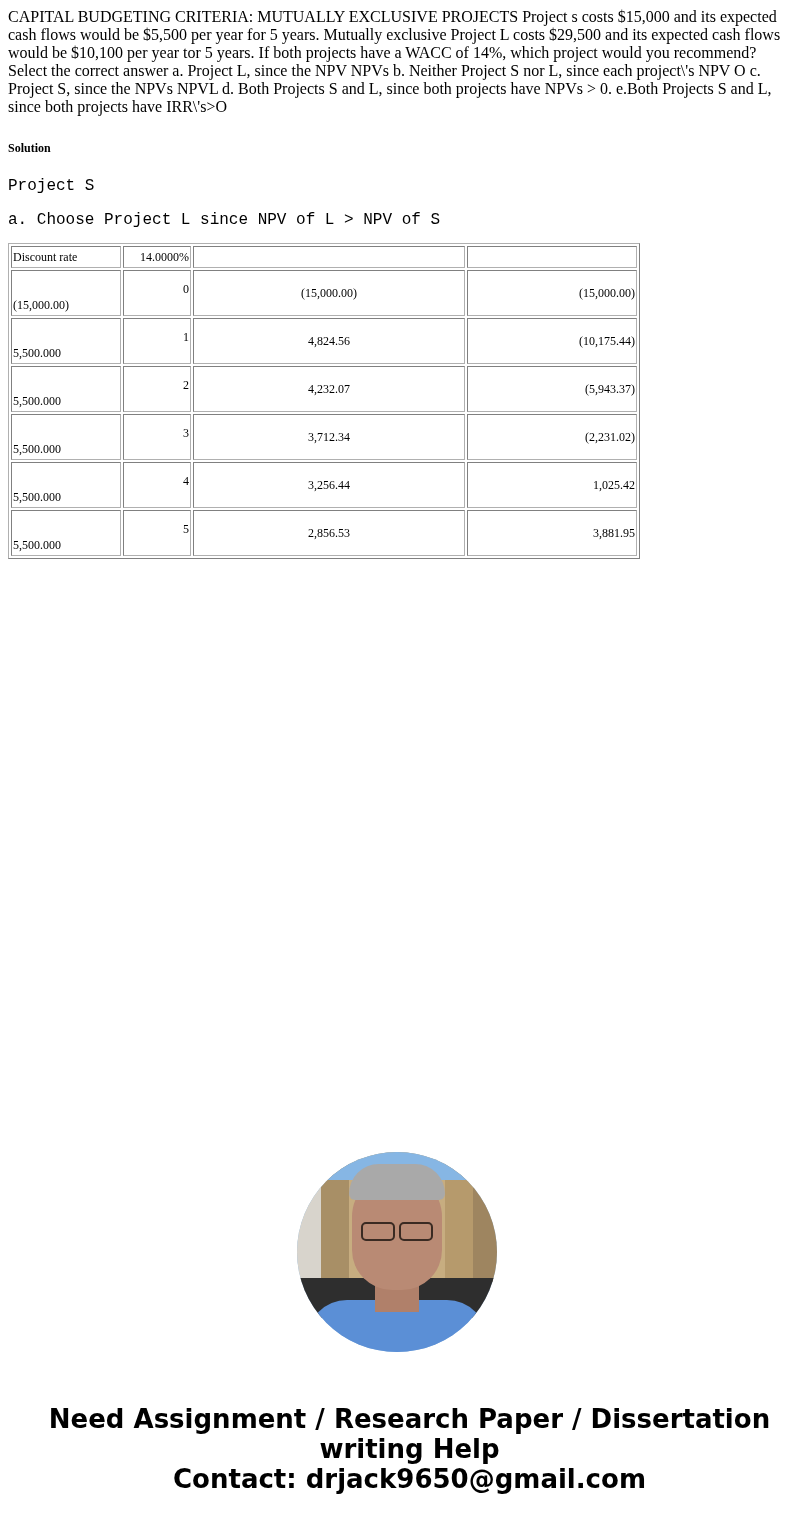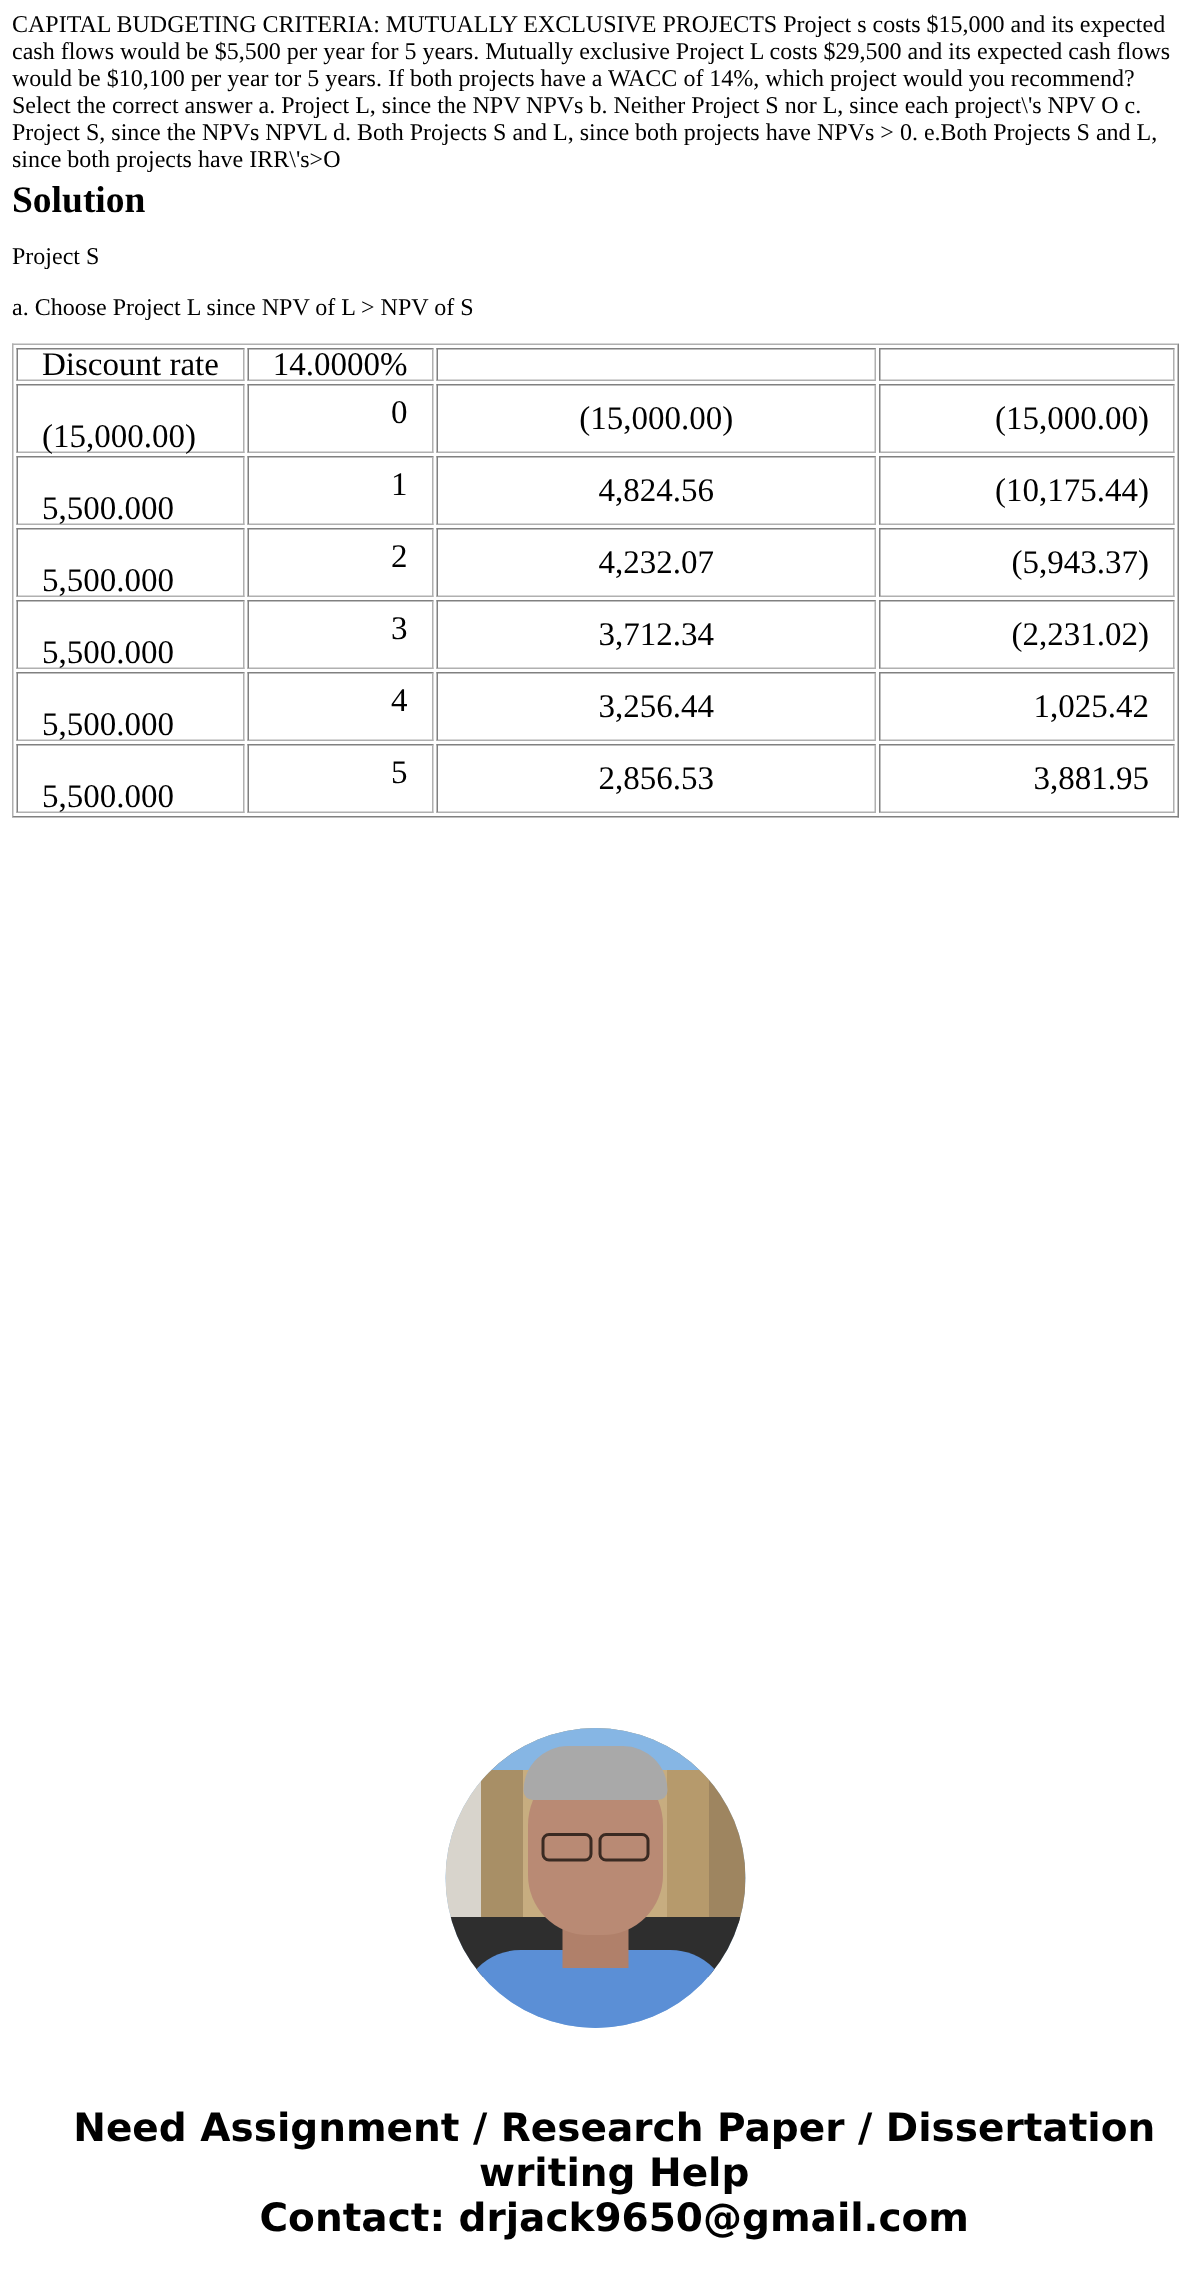--- a/index.html
+++ b/index.html
@@ -17,43 +17,44 @@
       line-height: 18px;
     }
     .content {
       padding: 8px 8px 0 8px;
     }
     .question {
       margin: 0;
       line-height: 18px;
     }
     h3.solution-heading {
-      font-size: 25px;
+      font-size: 12px;
       font-weight: bold;
-      margin: 7px 0 18px 0;
+      margin: 21px 0 18px 0;
       line-height: 22px;
     }
     p.line {
       margin: 0 0 16px 0;
       line-height: 18px;
+      font-family: Liberation Mono, monospace;
     }
     table.dcf {
       border-collapse: separate;
       border-spacing: 2px;
       border: 1px solid #808080;
       border-top-color: #b0b0b0;
       border-left-color: #b0b0b0;
       margin-top: -2px;
     }
     table.dcf td {
       border: 1px solid #808080;
       border-bottom-color: #b0b0b0;
       border-right-color: #b0b0b0;
-      padding: 1px 16px;
-      font-size: 22px;
+      padding: 1px 1px;
+      font-size: 12px;
       line-height: 18px;
       white-space: nowrap;
       margin-left: 28px;
     }
     table.dcf tr.hdr td { height: 18px; }
     table.dcf tr.data td { height: 34px; }
     td.c1 { width: 106px; vertical-align: bottom; text-align: left; }
     td.c2 { width: 64px; vertical-align: middle; text-align: right; }
     td.c2.top { vertical-align: top; padding-top: 9px; }
     td.c3 { width: 268px; text-align: center; vertical-align: middle; }

